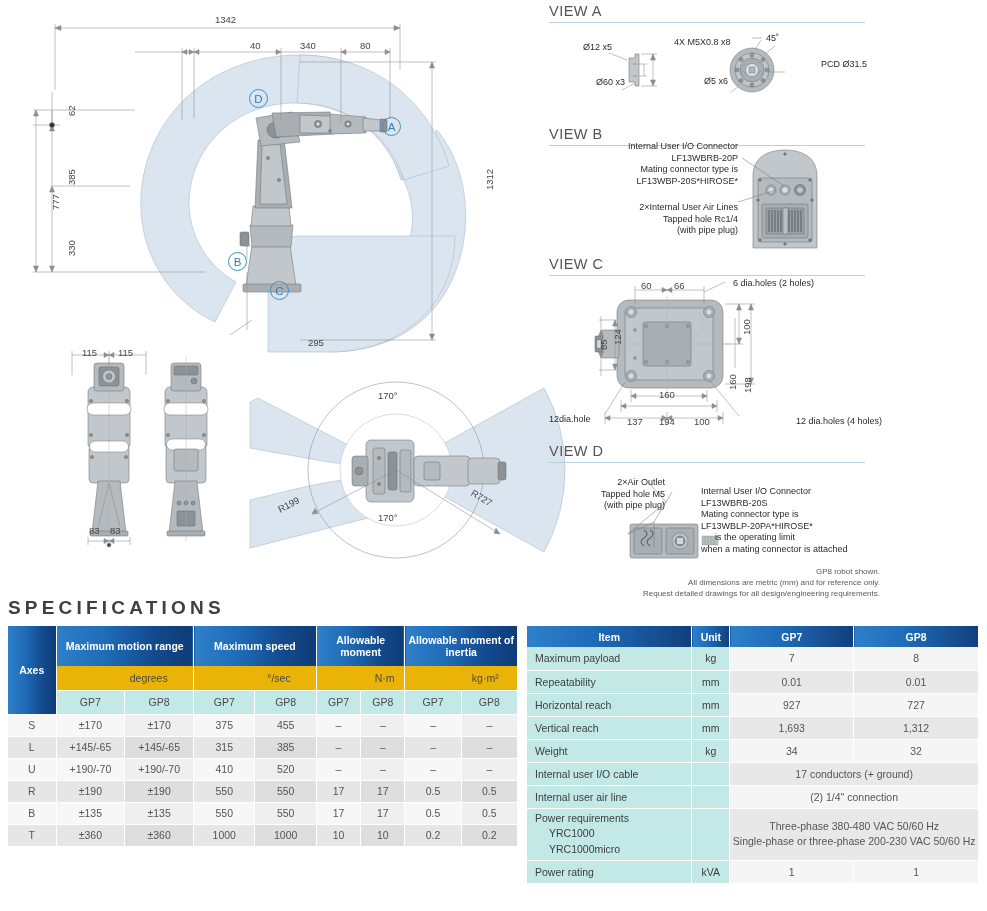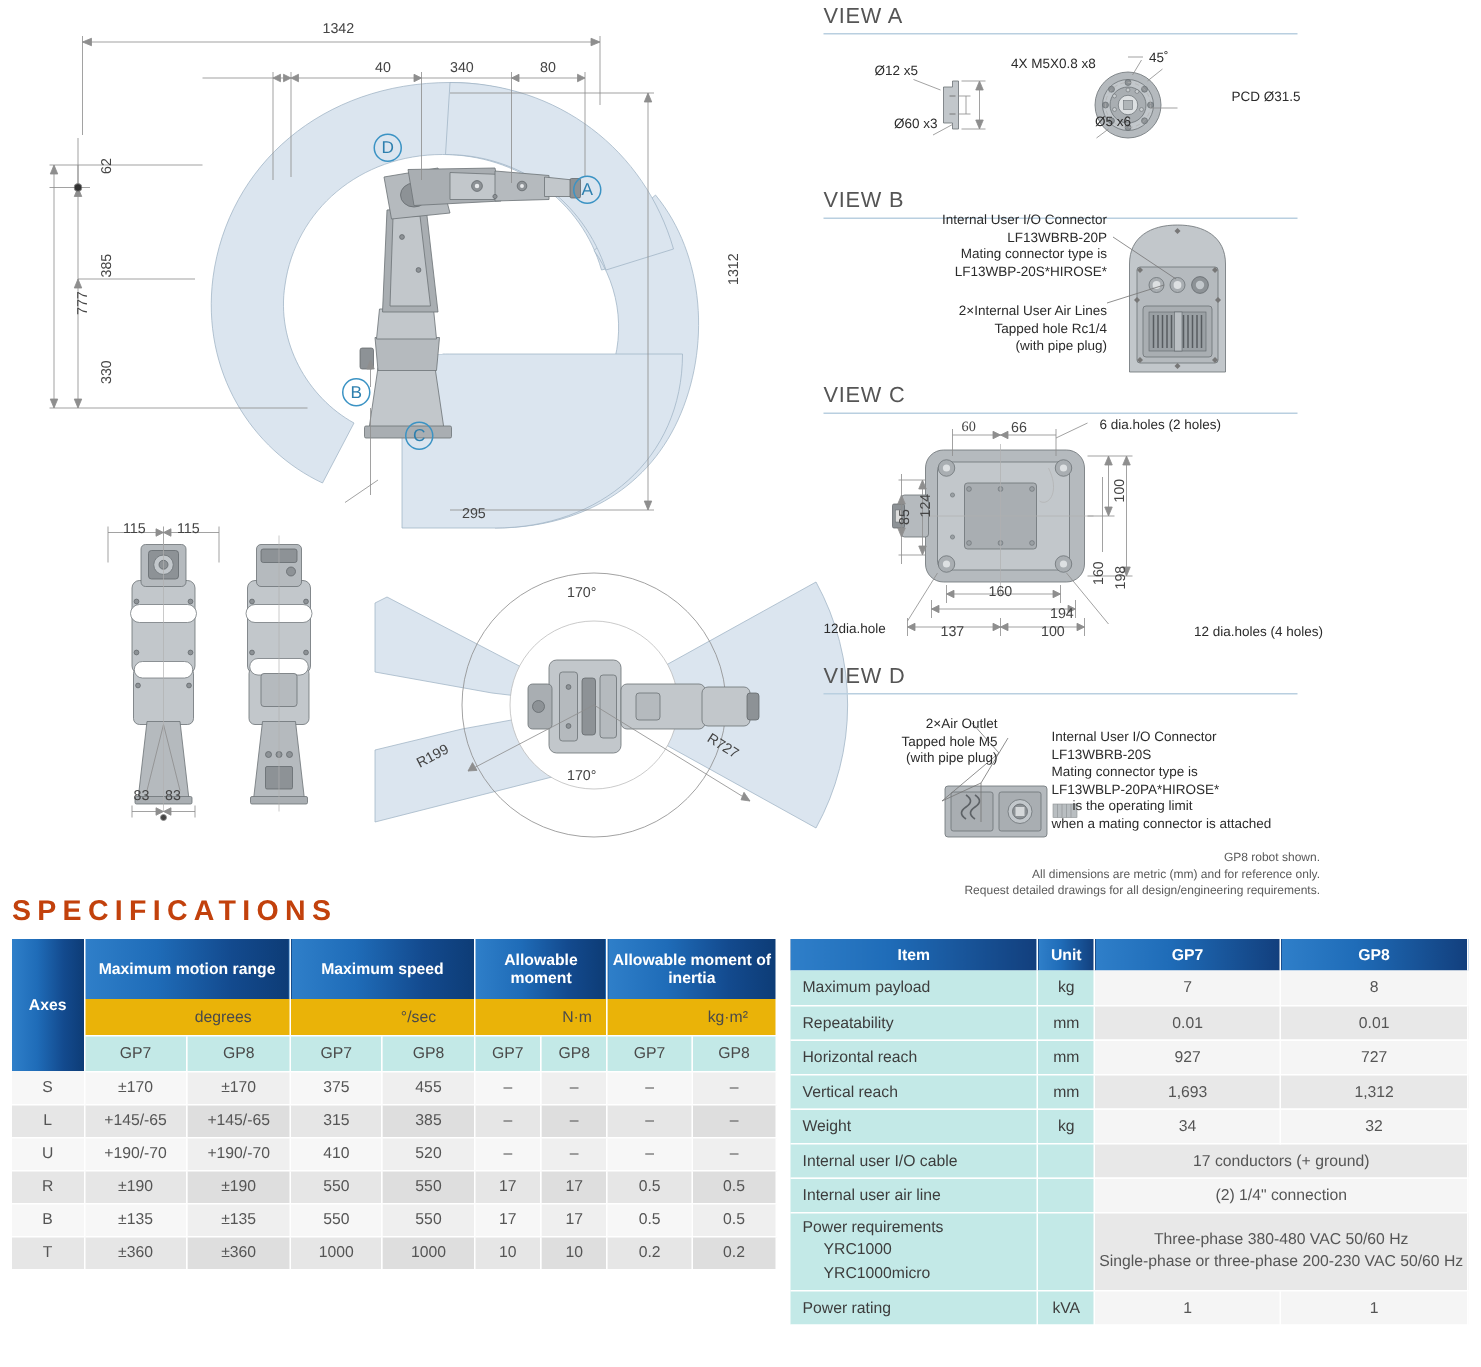--- a/index.html
+++ b/index.html
@@ -28,21 +28,21 @@
   
   .view-head {
     position: absolute; font-size: 14.5px; color: #555;
     letter-spacing: .5px; font-family: "Liberation Sans", sans-serif;
   }
   .view-rule { position: absolute; height: 1px; background: #b9cfe0; }
 
   
   .spec-title {
     position: absolute; left: 8px; top: 597px;
-    font-size: 19px; font-weight: bold; color: #c2410c;
+    font-size: 19px; font-weight: bold; color: #404040;
     letter-spacing: 4.2px;
   }
   table { border-collapse: collapse; position: absolute; font-size: 10.5px; }
   th, td { text-align: center; vertical-align: middle; font-weight: normal; }
 
   
   #spec-left { left: 8px; top: 626px; width: 510px; }
   #spec-left th.h1 {
     color: #fff; font-weight: bold; font-size: 10.5px; line-height: 1.15;
     height: 40px; border-right: 1.5px solid #fff;
@@ -406,21 +406,21 @@
       <path d="M218 44 L 236 44"></path>
       <path d="M190 58 L 182 64"></path>
       <path d="M203 10 L 213 10"></path>
     </g>
   </svg>
   <span class="note" style="left:583px; top:42px;">Ø12 x5</span>
   <span class="note" style="left:596px; top:77px;">Ø60 x3</span>
   <span class="note" style="left:674px; top:37px;">4X M5X0.8 x8</span>
   <span class="note" style="left:766px; top:33px;">45˚</span>
   <span class="note" style="left:789px; top:59px;margin-left:32px;">PCD Ø31.5</span>
-  <span class="note" style="left:730px; top:76px;text-align:right;">Ø5 x6</span>
+  <span class="note" style="left:704px; top:76px;text-align:right;">Ø5 x6</span>
   </div>
 
   <div class="view-head" style="left:549px; top:126px;">VIEW B</div>
   <div class="view-rule" style="left:549px; top:145px; width:316px;"></div>
 
   <div>
   <svg width="130" height="110" viewBox="0 0 130 110" style="left:740px; top:148px;">
     <path class="rb-l" d="M13 28 C 13 10 27 2 45 2 C 63 2 77 10 77 28 L 77 100 L 13 100 Z"></path>
     <rect class="rb-m" x="18" y="30" width="54" height="64" rx="2"></rect>
     <circle class="rb-d" cx="31" cy="42" r="5"></circle>
@@ -552,30 +552,30 @@
           <path d="M118 134 L 118 146"></path>
           <path d="M174 134 L 174 146"></path>
       <path d="M118 140 l -5 -2.5 l 0 5 Z" fill="#8e8e8e"></path>
       <path d="M118 140 l 5 -2.5 l 0 5 Z" fill="#8e8e8e"></path>
       <path d="M56 140 l 5 -2.5 l 0 5 Z" fill="#8e8e8e"></path>
       <path d="M174 140 l -5 -2.5 l 0 5 Z" fill="#8e8e8e"></path>
       <path d="M76 104 L 56 136"></path>
       <path d="M162 104 L 190 138"></path>
     </g>
   </svg>
-  <span class="dim-txt" style="left:641px; top:280px;font-family:Liberation Serif, serif;">60</span>
+  <span class="dim-txt" style="left:641px; top:280px;">60</span>
   <span class="dim-txt" style="left:674px; top:280px;">66</span>
   <span class="note" style="left:733px; top:278px;">6 dia.holes (2 holes)</span>
   <span class="dim-txt vert" style="left:612px; top:345px;">124</span>
   <span class="dim-txt vert" style="left:598px; top:350px;">85</span>
   <span class="dim-txt vert" style="left:741px; top:335px;">100</span>
   <span class="dim-txt vert" style="left:727px; top:390px;">160</span>
   <span class="dim-txt vert" style="left:742px; top:393px;">198</span>
   <span class="dim-txt" style="left:659px; top:389px;">160</span>
-  <span class="dim-txt" style="left:659px; top:404px;margin-left:41px;">194</span>
+  <span class="dim-txt" style="left:659px; top:416px;">194</span>
   <span class="dim-txt" style="left:627px; top:416px;">137</span>
   <span class="dim-txt" style="left:694px; top:416px;">100</span>
   <span class="note" style="left:549px; top:414px;">12dia.hole</span>
   <span class="note" style="left:796px; top:416px;">12 dia.holes (4 holes)</span>
   </div>
 
   <div class="view-head" style="left:549px; top:443px;">VIEW D</div>
   <div class="view-rule" style="left:549px; top:462px; width:316px;"></div>
 
   <div>

